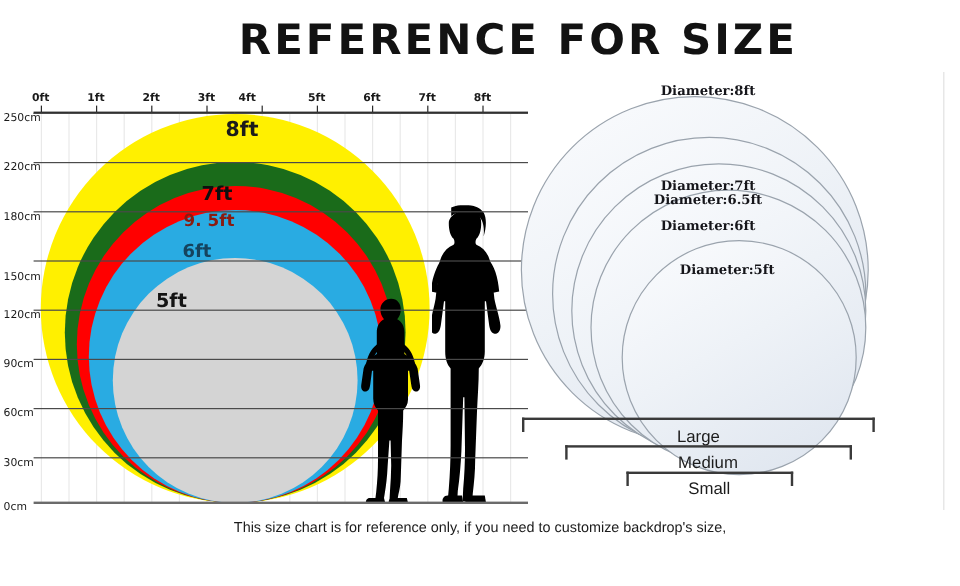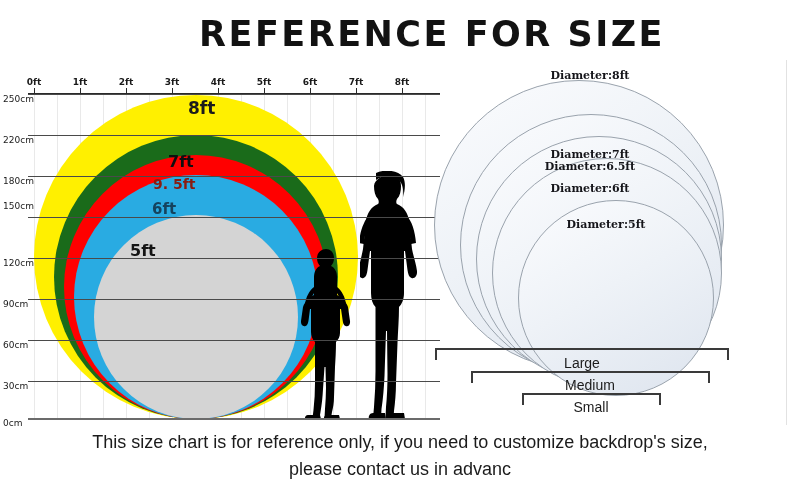--- a/index.html
+++ b/index.html
@@ -178,21 +178,21 @@
     transform: translateX(-50%);
   }
 
   
   .caption {
     position: absolute;
     left: 0;
     width: 800px;
     text-align: center;
     font-family: "Liberation Sans", sans-serif;
-    font-size: 18px;
+    font-size: 12px;
     color: #1b1b1b;
     white-space: nowrap;
   }
   .caption.line1 { top: 432px; }
   .caption.line2 { top: 459px; }
 </style>
 </head>
 <body>
 
 <div id="root">
@@ -202,21 +202,21 @@
   <div class="frame-line frame-right"></div>
 
   <div id="left-panel">
 
     <div class="xaxis-line"></div>
 
     <div class="xtick-label" style="left:34px">0ft</div>
     <div class="xtick-label" style="left:80px">1ft</div>
     <div class="xtick-label" style="left:126px">2ft</div>
     <div class="xtick-label" style="left:172px">3ft</div>
-    <div class="xtick-label" style="left:218px">4ft</div>
+    <div class="xtick-label" style="left:206px">4ft</div>
     <div class="xtick-label" style="left:264px">5ft</div>
     <div class="xtick-label" style="left:310px">6ft</div>
     <div class="xtick-label" style="left:356px">7ft</div>
     <div class="xtick-label" style="left:402px">8ft</div>
 
     <div class="xtick-mark" style="left:34px"></div>
     <div class="xtick-mark" style="left:80px"></div>
     <div class="xtick-mark" style="left:126px"></div>
     <div class="xtick-mark" style="left:172px"></div>
     <div class="xtick-mark" style="left:218px"></div>
@@ -309,21 +309,21 @@
     <div class="hgrid" style="top:157px"></div>
     <div class="hgrid" style="top:198px"></div>
     <div class="hgrid" style="top:239px"></div>
     <div class="hgrid" style="top:280px"></div>
     <div class="hgrid" style="top:321px"></div>
     <div class="baseline" style="top:358px"></div>
 
     <div class="ytick-label" style="top:44px">250cm</div>
     <div class="ytick-label" style="top:85px">220cm</div>
     <div class="ytick-label" style="top:126px">180cm</div>
-    <div class="ytick-label" style="top:151px">150cm</div>
+    <div class="ytick-label" style="top:176px">150cm</div>
     <div class="ytick-label" style="top:208px">120cm</div>
     <div class="ytick-label" style="top:249px">90cm</div>
     <div class="ytick-label" style="top:290px">60cm</div>
     <div class="ytick-label" style="top:331px">30cm</div>
     <div class="ytick-label" style="top:368px">0cm</div>
 
   </div>
 
   <div id="right-panel">
 
@@ -344,15 +344,14 @@
 
     <div class="bracket" style="left:41px; top:311px; width:239px;"></div>
     <div class="bracket-label" style="left:160px; top:317px">Medium</div>
 
     <div class="bracket" style="left:92px; top:333px; width:139px;"></div>
     <div class="bracket-label" style="left:161px; top:339px">Small</div>
 
   </div>
 
   <div class="caption line1">This size chart is for reference only, if you need to customize backdrop's size,</div>
-  <div class="caption line2">please contact us in advanc</div>
 
 </div>
 
 </body></html>

